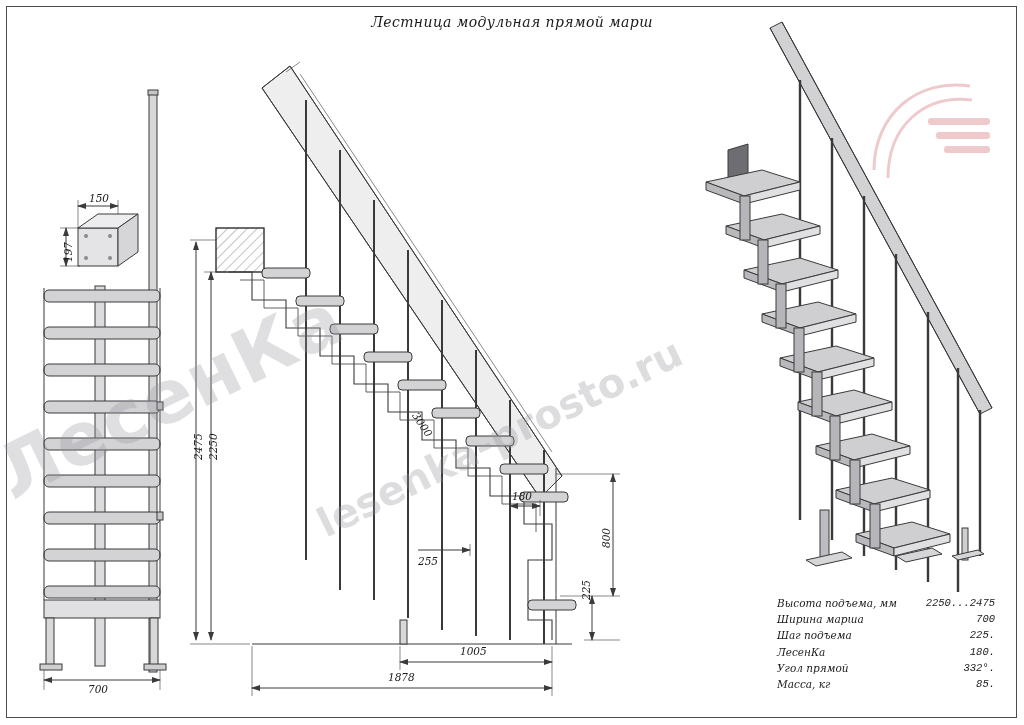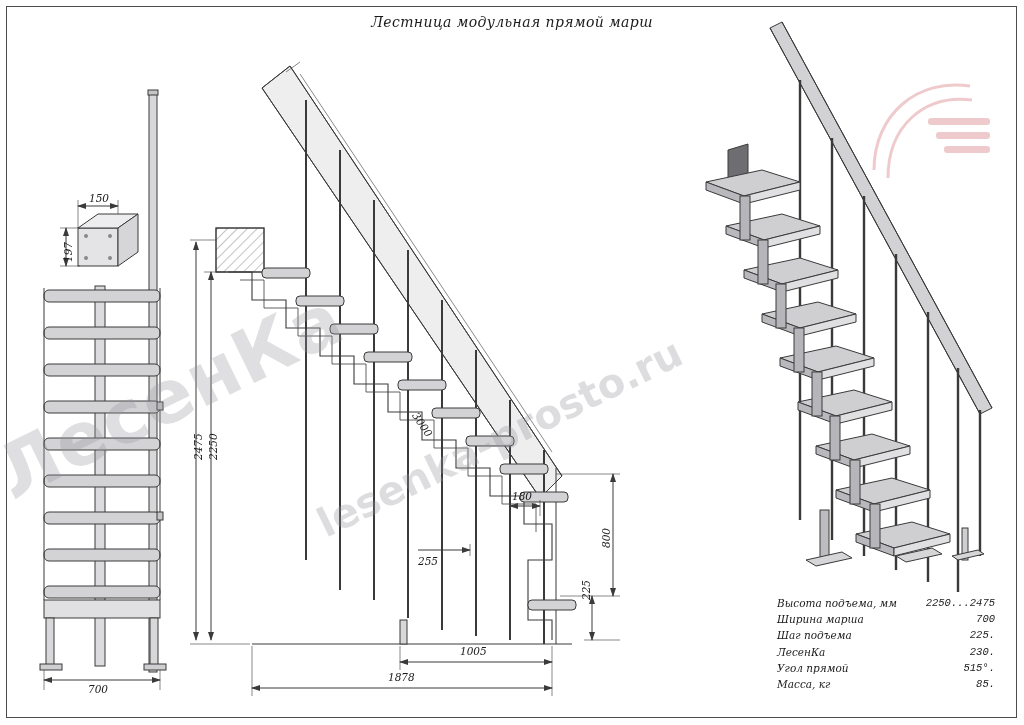--- a/index.html
+++ b/index.html
@@ -372,25 +372,25 @@
     <div class="spec-row">
       <span class="k">Ширина марша</span>
       <span class="v">700</span>
     </div>
     <div class="spec-row">
       <span class="k">Шаг подъема</span>
       <span class="v">225.</span>
     </div>
     <div class="spec-row">
       <span class="k">ЛесенКа</span>
-      <span class="v">230.</span>
+      <span class="v">180.</span>
     </div>
     <div class="spec-row">
       <span class="k">Угол прямой</span>
-      <span class="v">515°.</span>
+      <span class="v">332°.</span>
     </div>
     <div class="spec-row">
       <span class="k">Масса, кг</span>
       <span class="v">85.</span>
     </div>
   </div>
 
 </div>
 
 </body></html>

